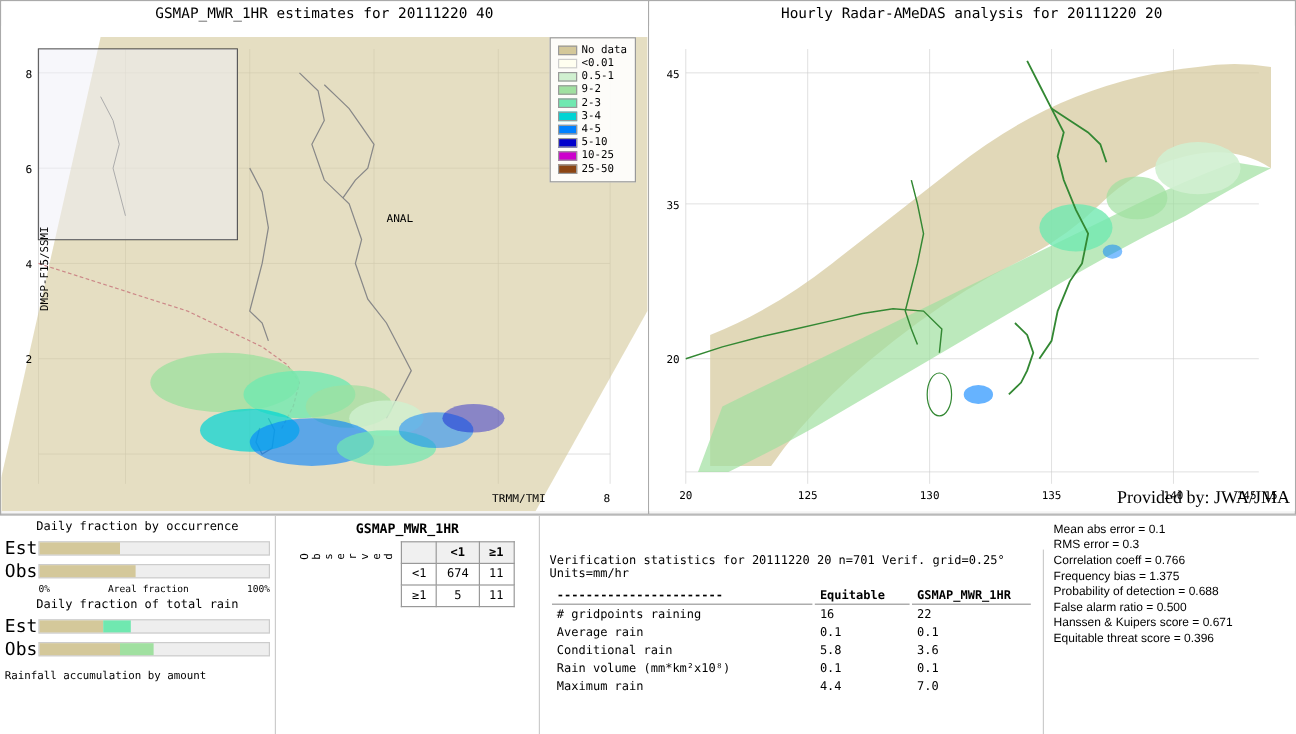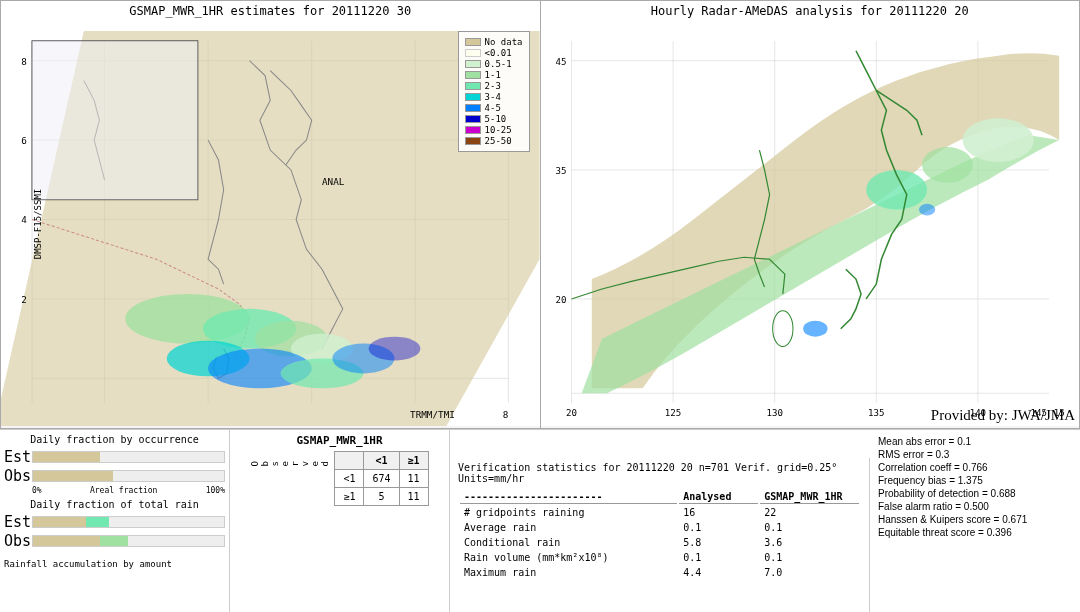--- a/index.html
+++ b/index.html
@@ -221,21 +221,21 @@
     }
   </style>
 </head>
 <body>
 
 <div class="main-container">
 
   <div class="maps-row">
 
     <div class="map-panel">
-      <div class="map-title">GSMAP_MWR_1HR estimates for 20111220 30</div>
+      <div class="map-title">GSMAP_MWR_1HR estimates for 20111220 40</div>
       <div class="map-area">
         <span class="map-ylabel">DMSP-F15/SSMI</span>
         
         <svg class="map-svg" viewBox="0 0 520 408" preserveAspectRatio="none">
 
           <rect width="520" height="408" fill="#ffffff"></rect>
 
           <line x1="30" y1="20" x2="30" y2="385" stroke="#ccc" stroke-width="0.5"></line>
           <line x1="100" y1="20" x2="100" y2="385" stroke="#ccc" stroke-width="0.5"></line>
           <line x1="200" y1="20" x2="200" y2="385" stroke="#ccc" stroke-width="0.5"></line>
@@ -295,21 +295,21 @@
           <div class="legend-item">
             <div class="legend-color" style="background:#fffff0; border:1px solid #ccc;"></div>
             <span>&lt;0.01</span>
           </div>
           <div class="legend-item">
             <div class="legend-color" style="background:#d0f0d0"></div>
             <span>0.5-1</span>
           </div>
           <div class="legend-item">
             <div class="legend-color" style="background:#a0e0a0"></div>
-            <span>1-1</span>
+            <span>9-2</span>
           </div>
           <div class="legend-item">
             <div class="legend-color" style="background:#70e8b0"></div>
             <span>2-3</span>
           </div>
           <div class="legend-item">
             <div class="legend-color" style="background:#00d4d4"></div>
             <span>3-4</span>
           </div>
           <div class="legend-item">
@@ -466,21 +466,21 @@
       <div class="verif-title">Verification statistics for 20111220 20  n=701  Verif. grid=0.25°  Units=mm/hr</div>
       <table class="verif-table">
         <colgroup>
           <col style="width:55%">
           <col style="width:20%">
           <col style="width:25%">
         </colgroup>
         <tbody>
           <tr class="header-row">
             <td>-----------------------</td>
-            <td>Analysed</td>
+            <td>Equitable</td>
             <td>GSMAP_MWR_1HR</td>
           </tr>
           <tr>
             <td># gridpoints raining</td>
             <td>16</td>
             <td>22</td>
           </tr>
           <tr>
             <td>Average rain</td>
             <td>0.1</td>

